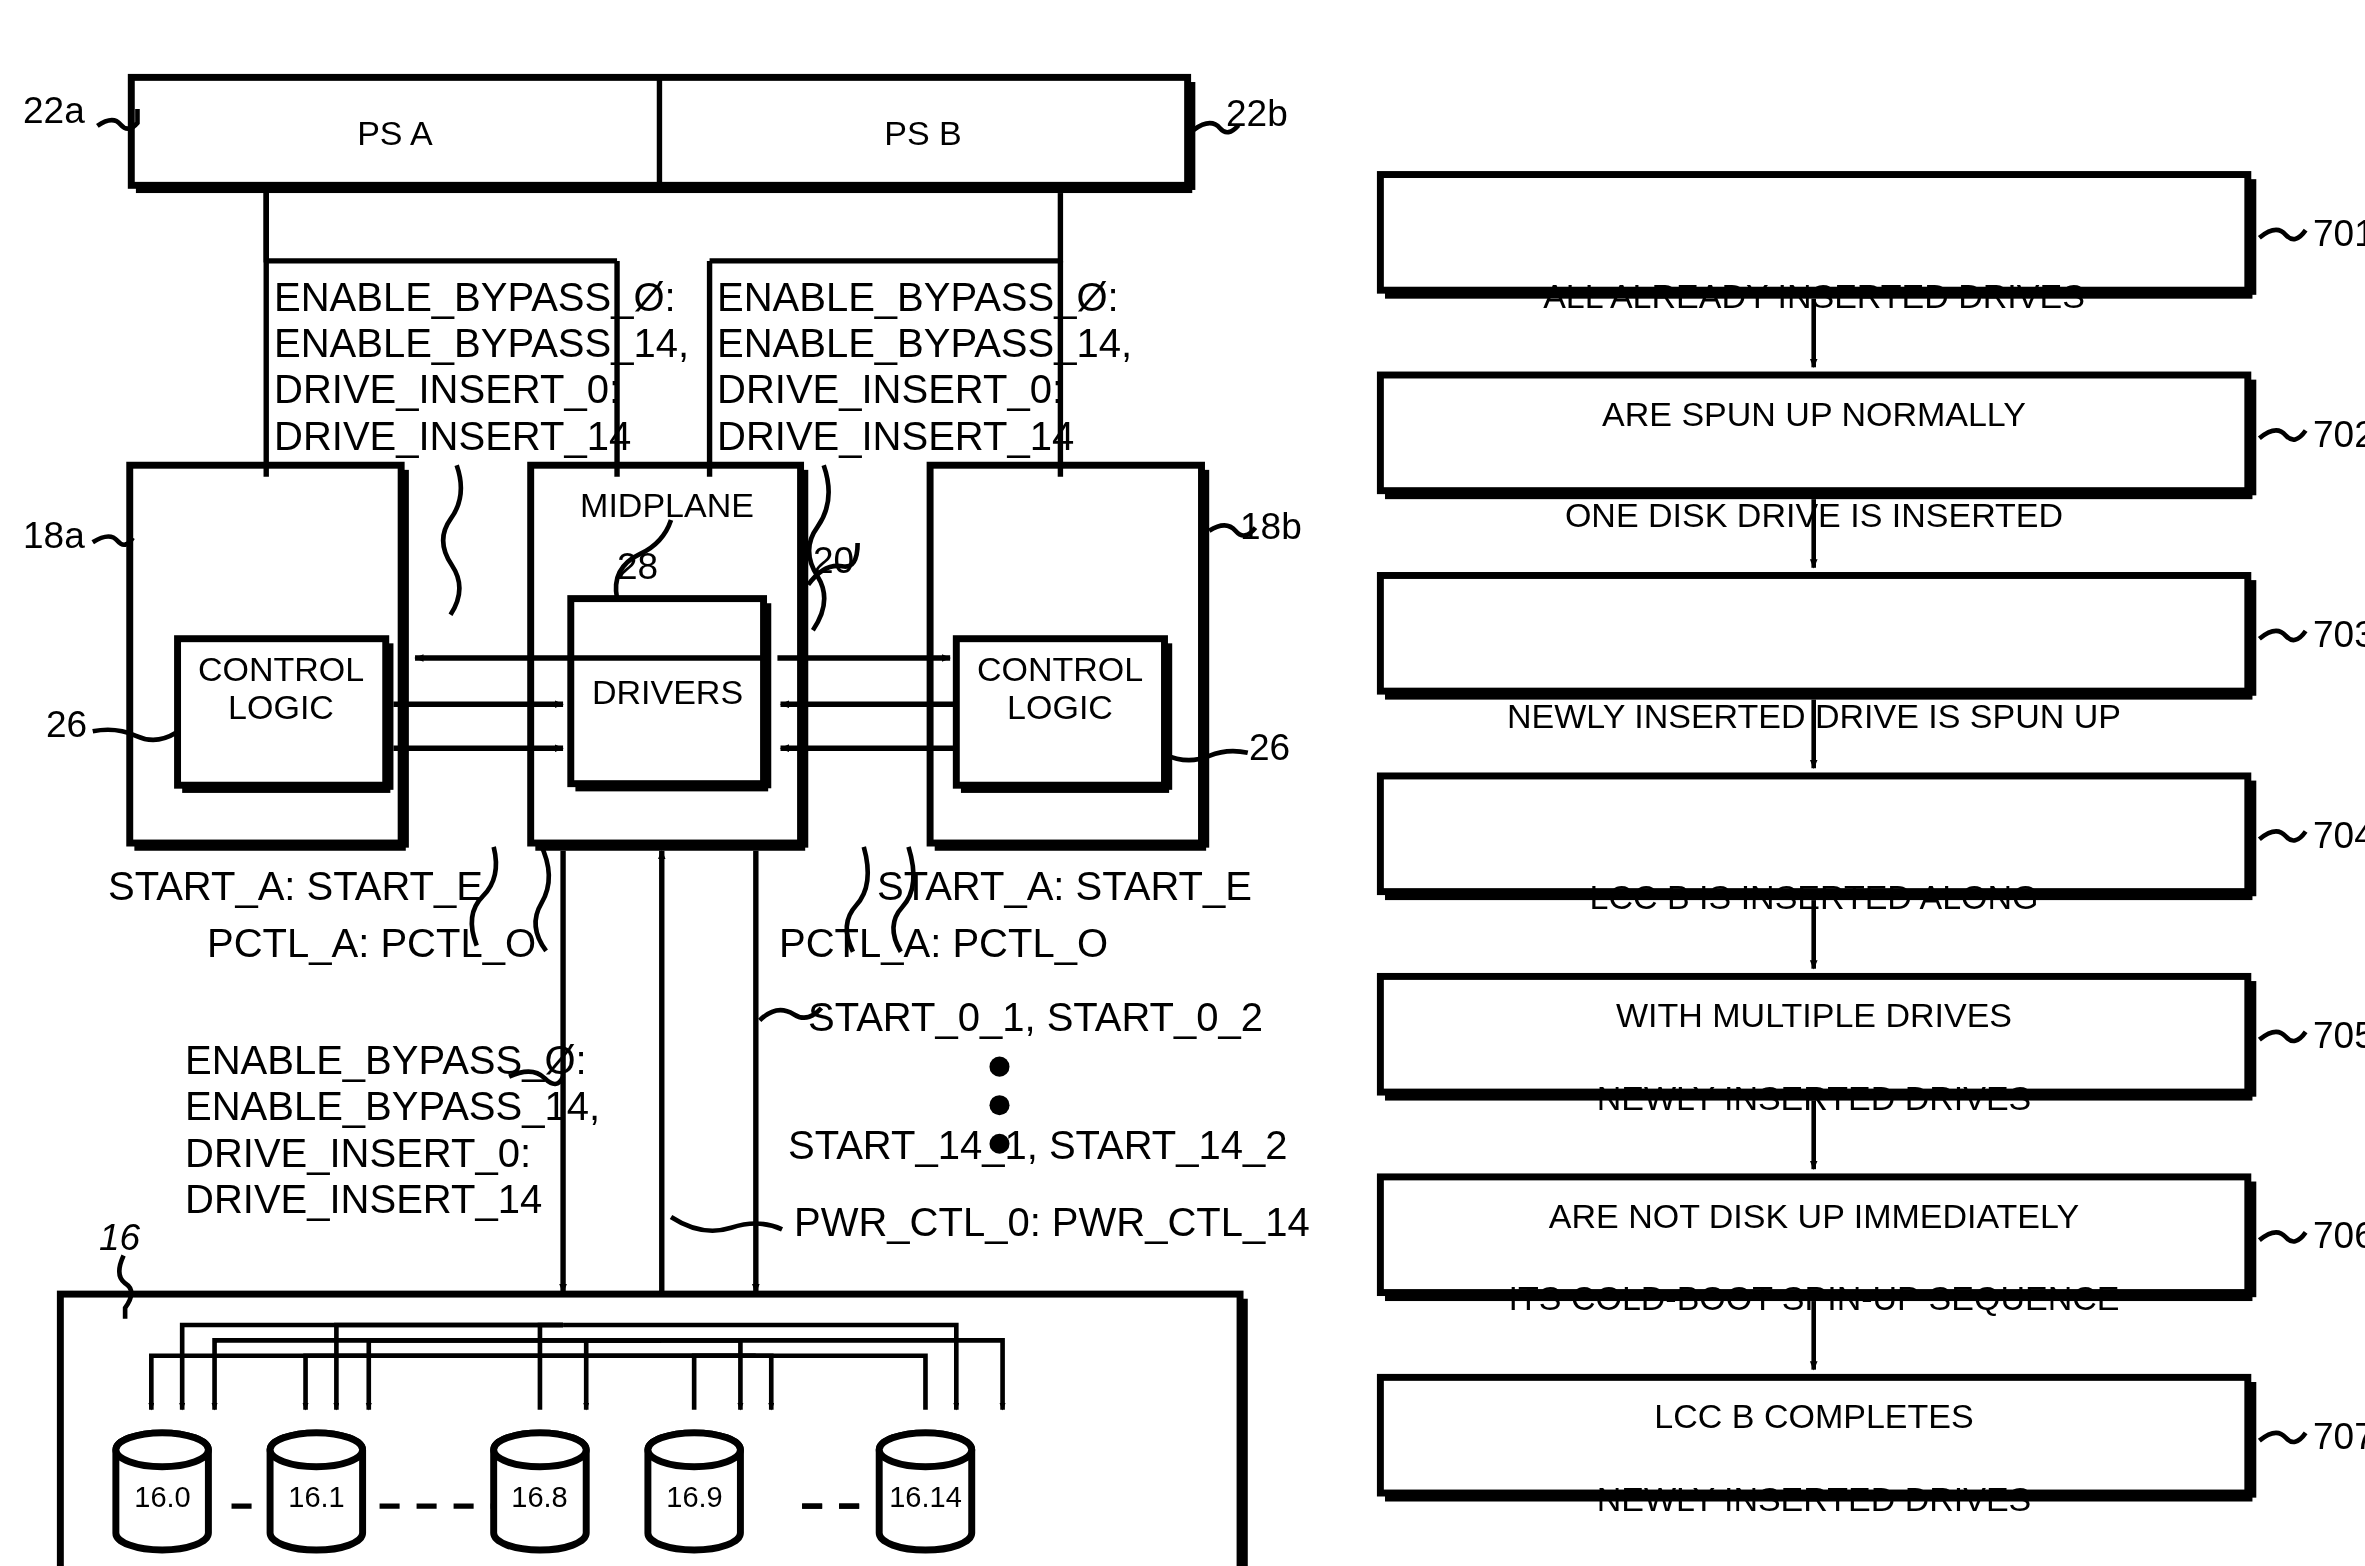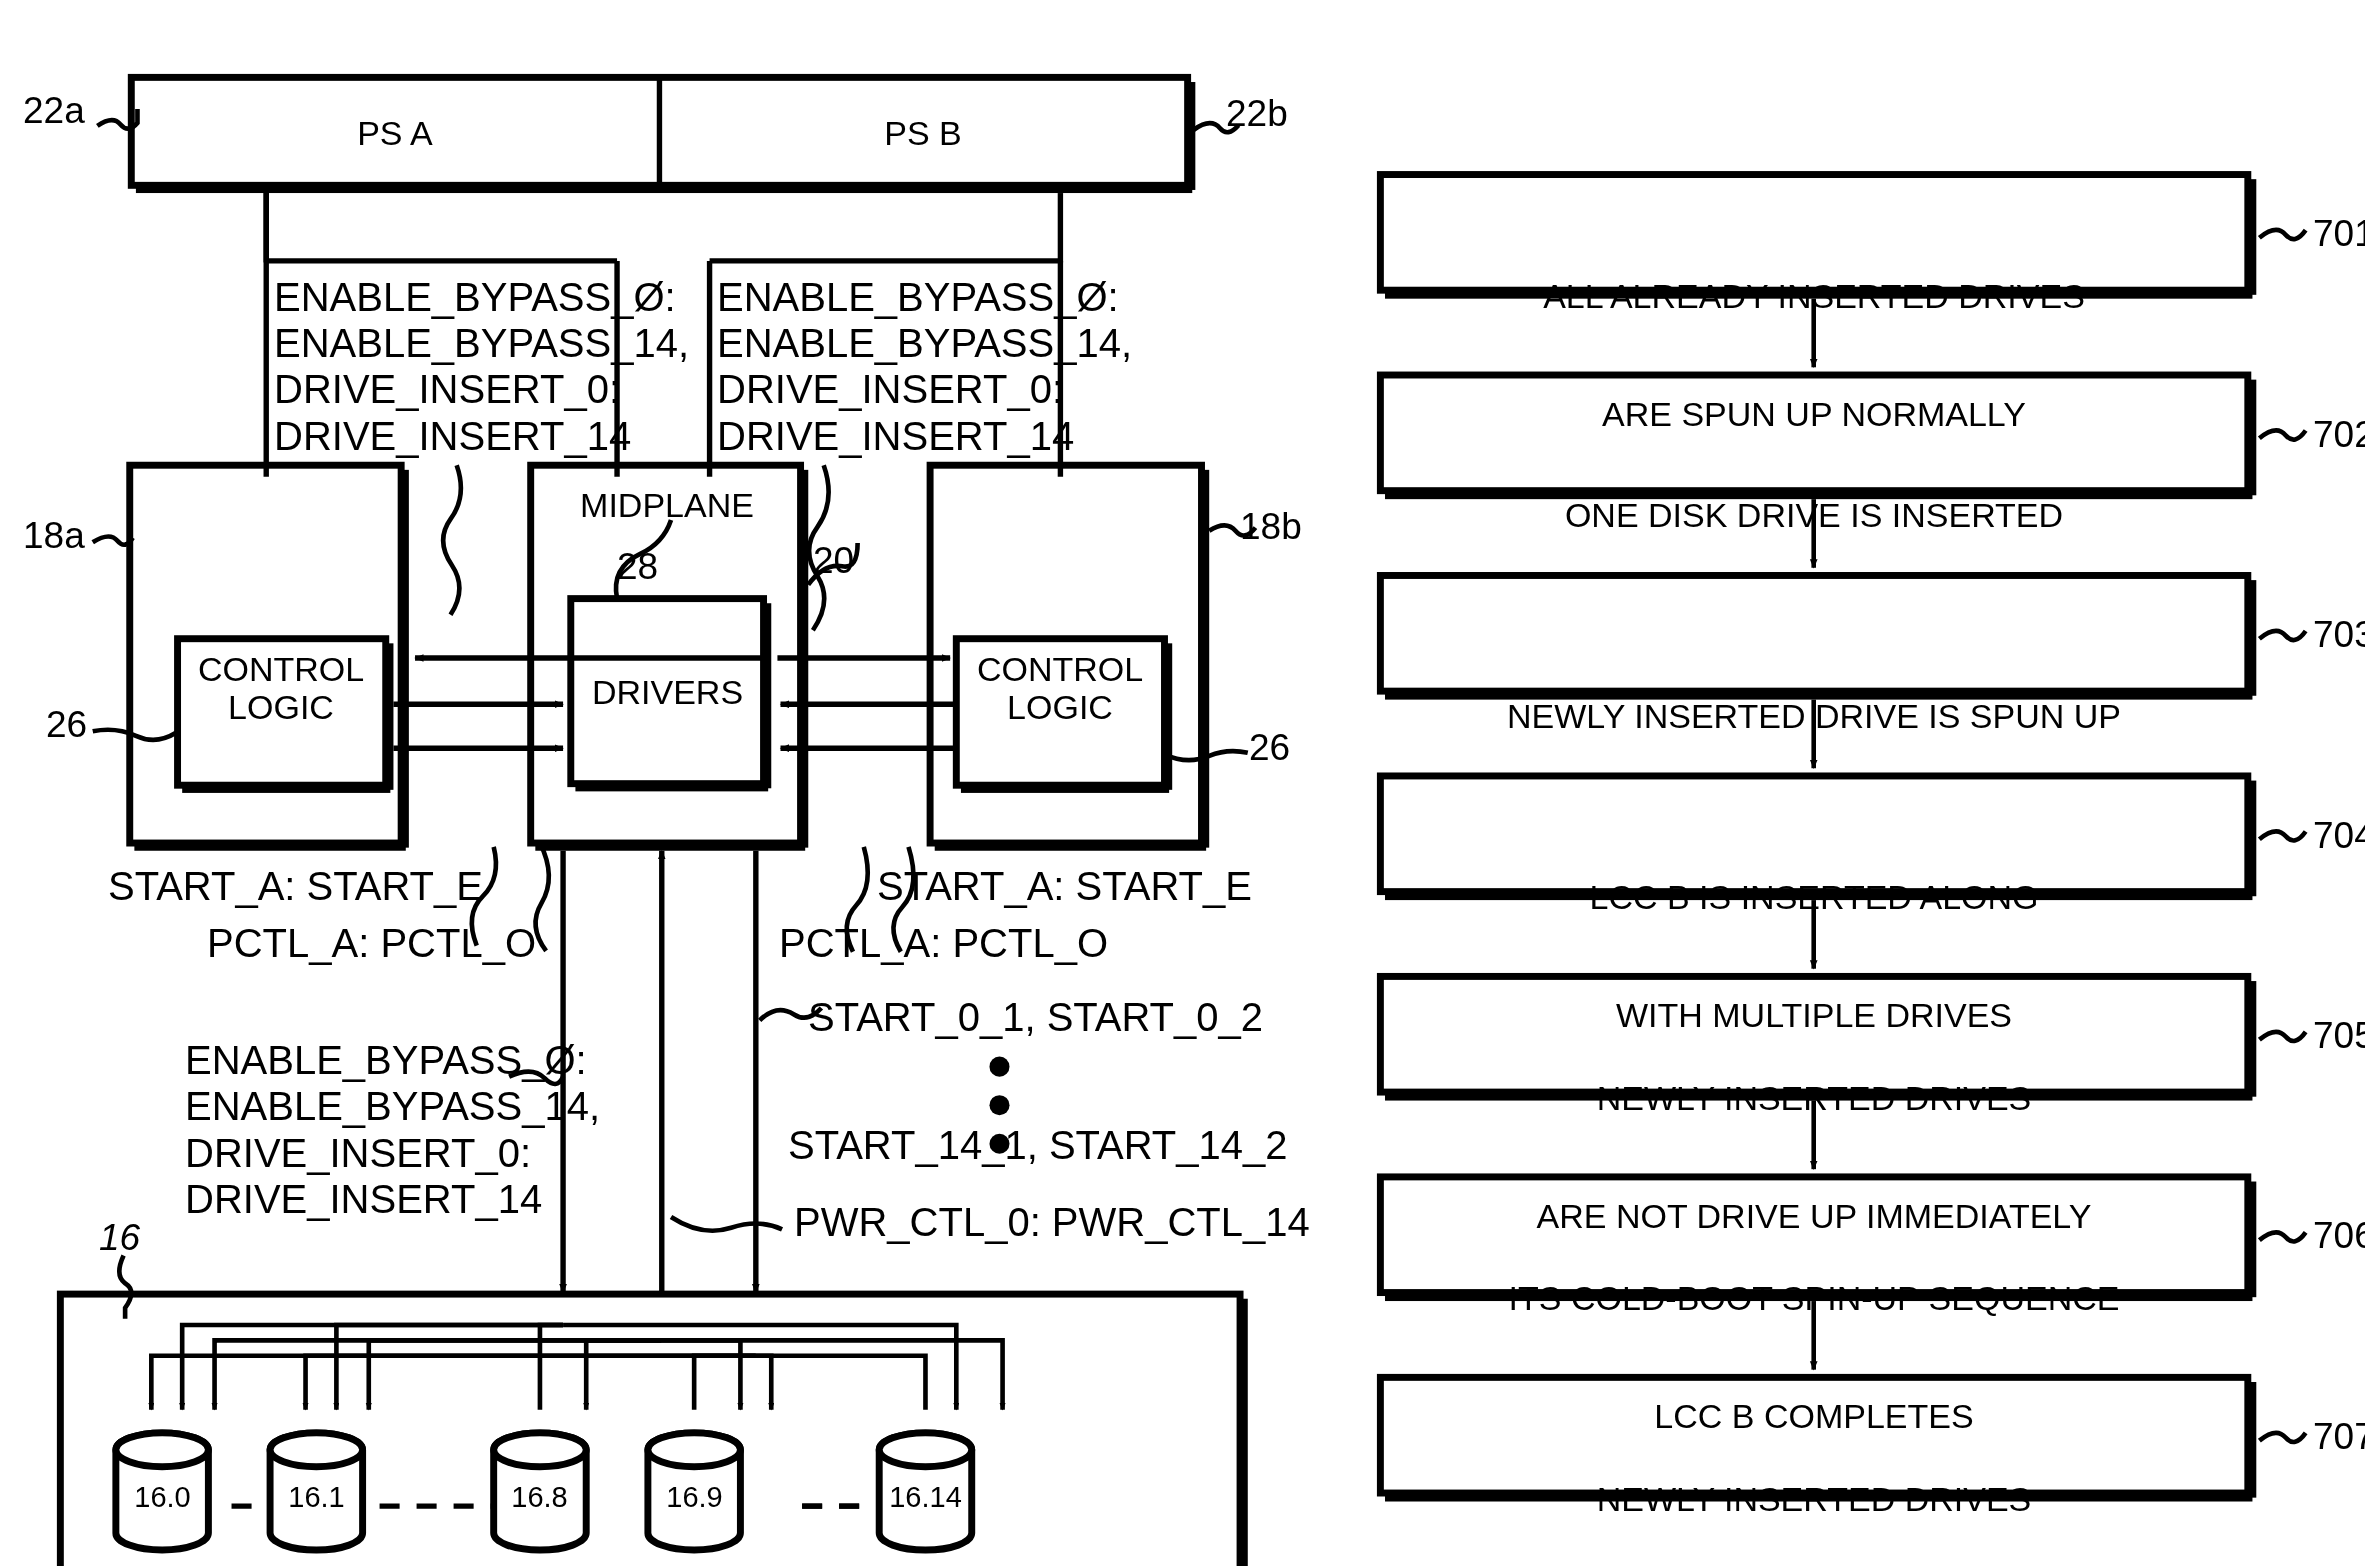--- a/index.html
+++ b/index.html
@@ -293,21 +293,21 @@
 <div class="lbl refnum" style="left:2313px;top:569px;">7030</div>
 
 <div class="lbl flowtext" style="left:1388px;top:754px;width:852px;">
   <div>LCC B IS INSERTED ALONG</div>
   <div>WITH MULTIPLE DRIVES</div>
 </div>
 <div class="lbl refnum" style="left:2313px;top:770px;">7040</div>
 
 <div class="lbl flowtext" style="left:1388px;top:955px;width:852px;">
   <div>NEWLY INSERTED DRIVES</div>
-  <div>ARE NOT DRIVE UP IMMEDIATELY</div>
+  <div>ARE NOT DISK UP IMMEDIATELY</div>
 </div>
 <div class="lbl refnum" style="left:2313px;top:970px;">7050</div>
 
 <div class="lbl flowtext" style="left:1388px;top:1155px;width:852px;">
   <div>ITS COLD-BOOT SPIN-UP SEQUENCE</div>
   <div>LCC B COMPLETES</div>
 </div>
 <div class="lbl refnum" style="left:2313px;top:1170px;">7060</div>
 
 <div class="lbl flowtext" style="left:1388px;top:1356px;width:852px;">

